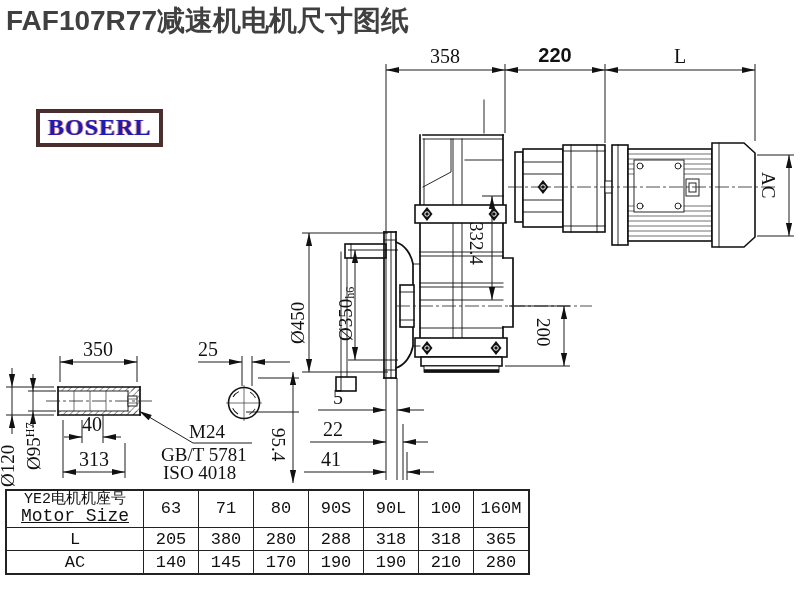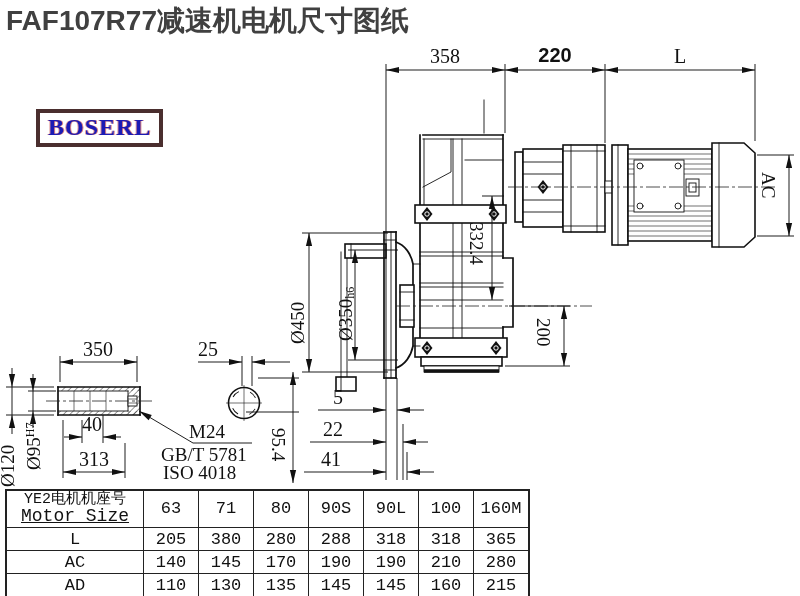--- a/index.html
+++ b/index.html
@@ -317,26 +317,16 @@
     <tr>
       <td class="c0">AC</td>
       <td class="cv">140</td>
       <td class="cv">145</td>
       <td class="cv">170</td>
       <td class="cv">190</td>
       <td class="cv">190</td>
       <td class="cv">210</td>
       <td class="cv">280</td>
     </tr>
-    <tr>
-      <td class="c0">AD</td>
-      <td class="cv">110</td>
-      <td class="cv">130</td>
-      <td class="cv">135</td>
-      <td class="cv">145</td>
-      <td class="cv">145</td>
-      <td class="cv">160</td>
-      <td class="cv">215</td>
-    </tr>
   </tbody>
     </table>
 
 </div>
 
 </body></html>

